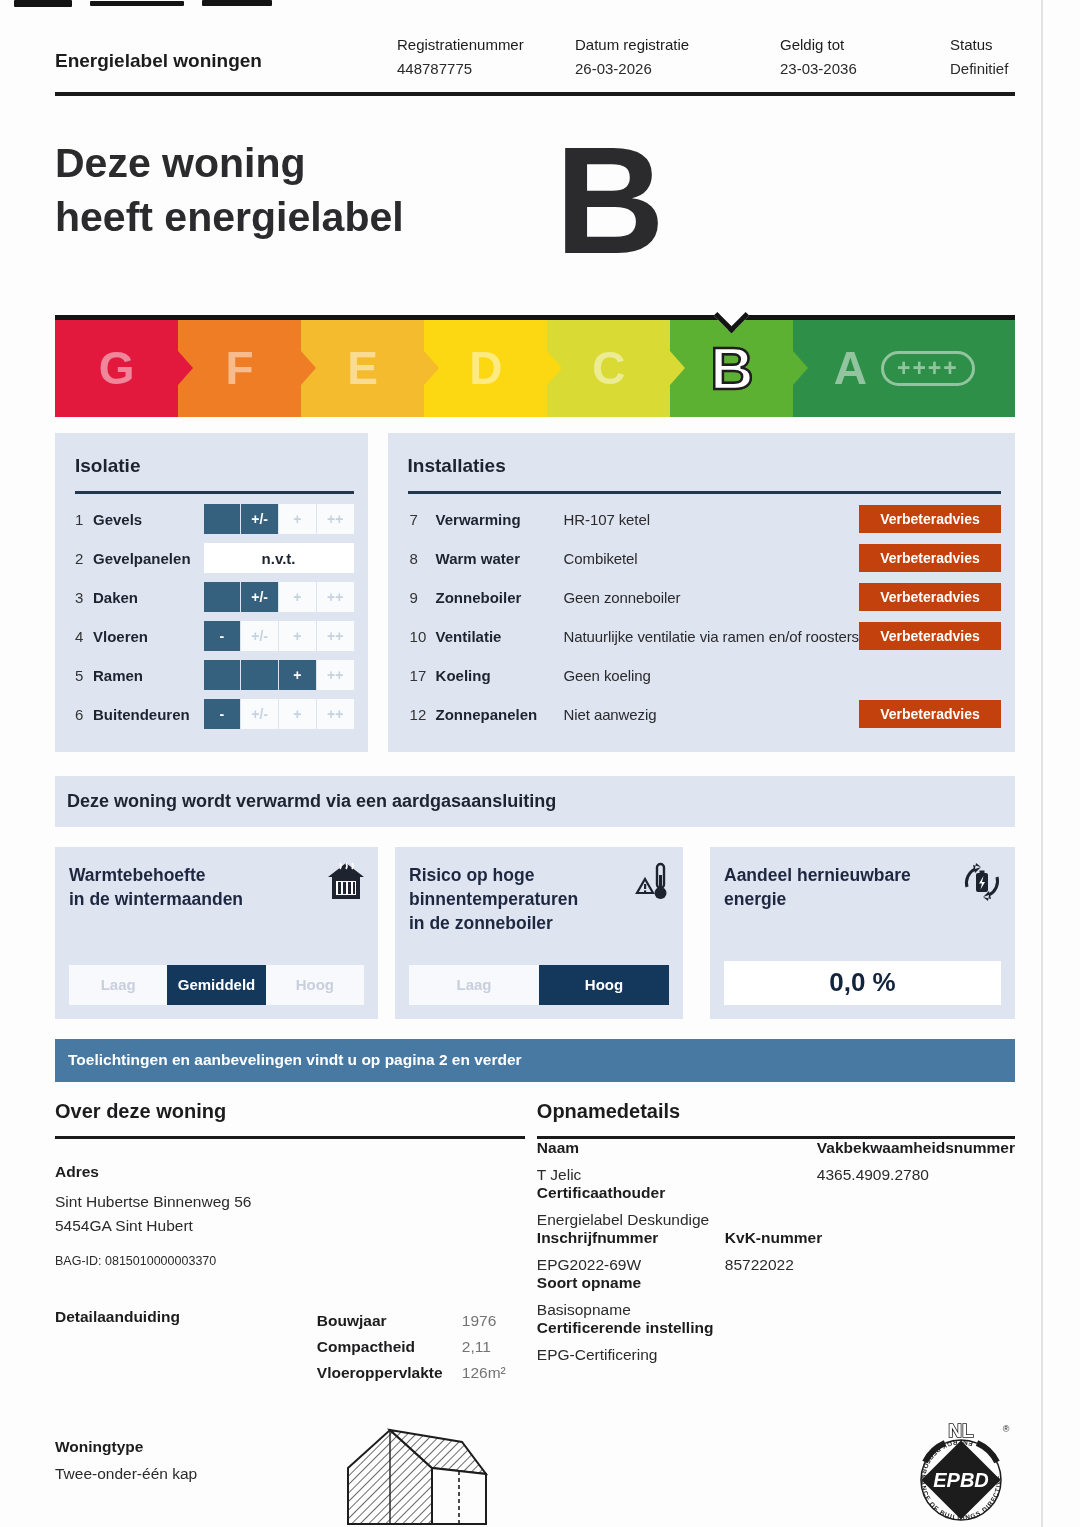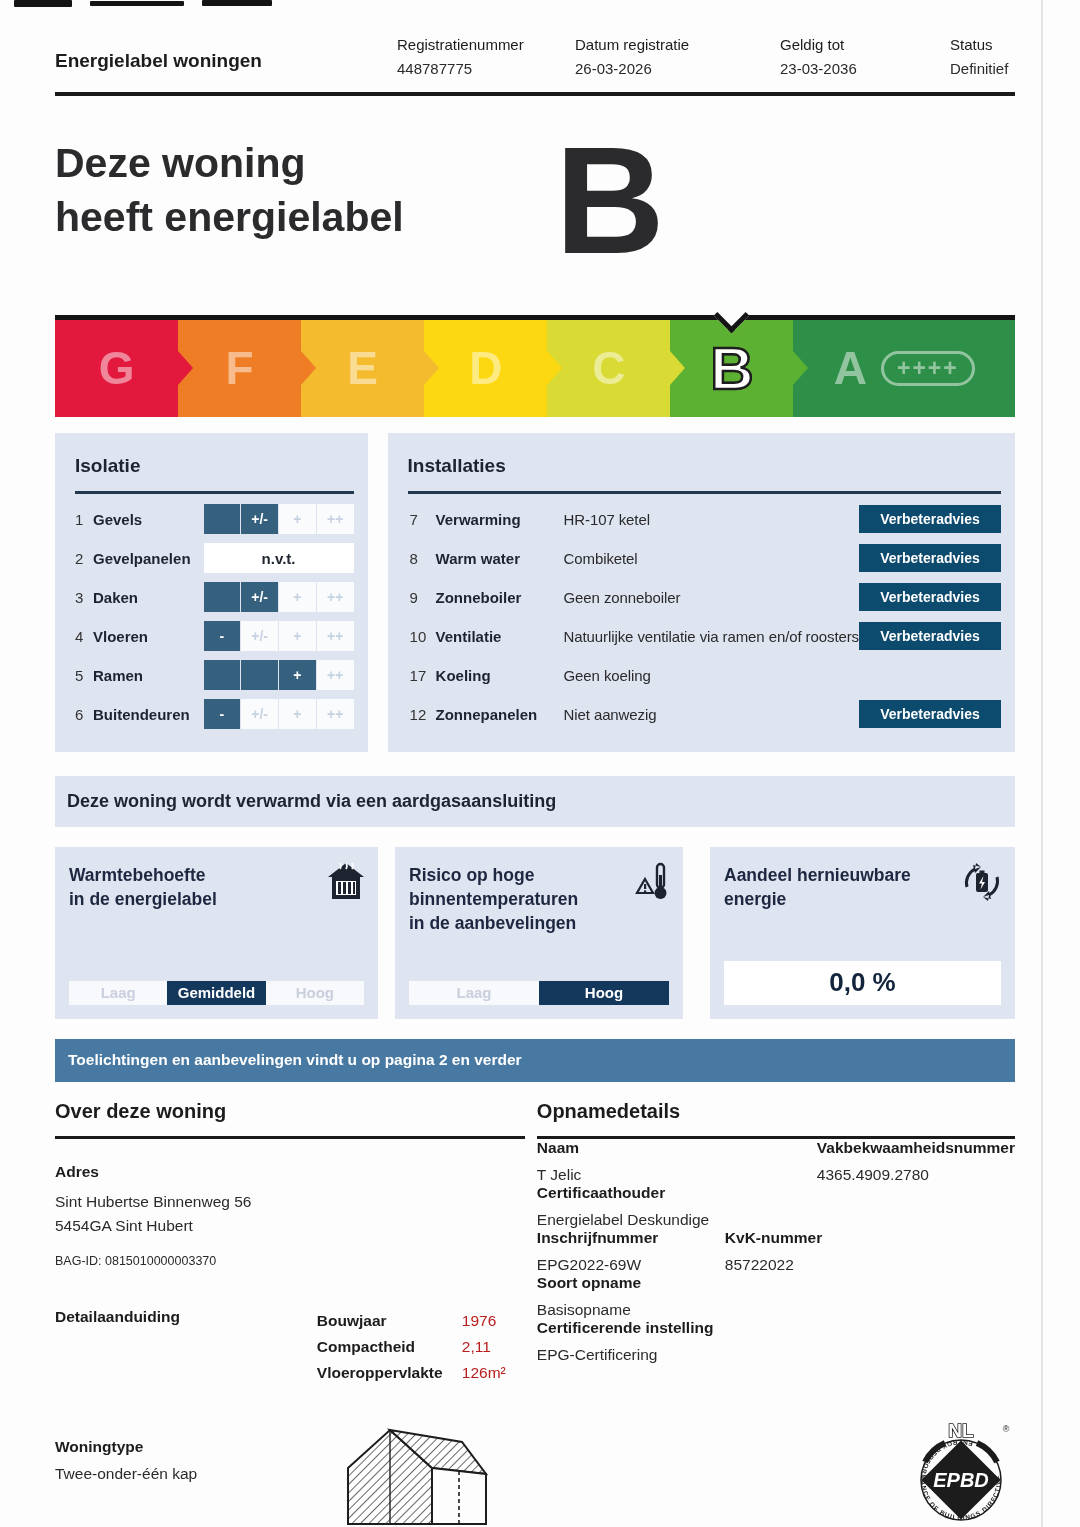--- a/index.html
+++ b/index.html
@@ -65,36 +65,36 @@
   .rating .cell { flex:1; height:30px; display:flex; align-items:center; justify-content:center;
      font-size:14px; font-weight:bold; }
   .cell.dark { background:#35617f; color:#ffffff; }
   .cell.lite { background:#fafbfd; color:#c5d3e0; }
   .nvt { width:150px; height:30px; background:#ffffff; display:flex; align-items:center; justify-content:center;
      font-size:15px; font-weight:bold; color:#1d2430; }
   .inst-row { display:flex; align-items:center; height:39px; padding-left:12px; font-size:15px; }
   .inst-row .num { width:26px; color:#333; }
   .inst-row .lab { width:128px; font-weight:bold; color:#1d2430; }
   .inst-row .val { flex:1; color:#2a2a2c; white-space:nowrap; letter-spacing:-0.1px; }
-  .advice-btn { width:142px; height:28px; background:#0c4a6e; color:#ffffff; font-size:14px; font-weight:bold;
+  .advice-btn { width:142px; height:28px; background:#c2410c; color:#ffffff; font-size:14px; font-weight:bold;
      display:flex; align-items:center; justify-content:center; cursor:pointer; }
   .advice-spacer { width:142px; }
 
   
   .band { margin-top:24px; background:#dfe4f1; padding:15px 12px; font-size:18px; font-weight:bold; color:#1d2430; }
 
   
   .tri { display:flex; margin-top:20px; }
   .tripanel { background:#dfe4f1; height:172px; padding:16px 14px 14px 14px; position:relative; display:flex; flex-direction:column; }
   .tp1 { width:323px; margin-right:17px; }
   .tp2 { width:288px; margin-right:27px; }
   .tp3 { width:305px; }
   .tripanel .ttl { font-size:17.5px; font-weight:bold; color:#1d2740; line-height:1.38; width:78%; }
   .tripanel .icon { position:absolute; top:14px; right:12px; }
-  .selector { margin-top:auto; display:flex; height:24px; }
+  .selector { margin-top:auto; display:flex; height:40px; }
   .sel-cell { flex:1; display:flex; align-items:center; justify-content:center; font-size:15px; font-weight:bold;
      background:#f7f9fc; color:#c9cfdc; }
   .sel-cell.on { background:#14375c; color:#ffffff; }
   .value-bar { margin-top:auto; height:44px; background:#ffffff; display:flex; align-items:center; justify-content:center;
      font-size:26px; font-weight:bold; color:#13243d; }
 
   
   .pbanner { margin-top:20px; height:43px; background:#4879a3; color:#ffffff; font-size:15.5px; font-weight:bold;
      display:flex; align-items:center; padding-left:13px; }
 
@@ -106,21 +106,21 @@
   .brule { height:3px; background:#1a1a1a; margin-top:13px; }
   .fblock { margin-top:24px; font-size:15.5px; }
   .fblock .lbl { font-weight:bold; color:#1c1c1e; }
   .fblock .val { margin-top:9px; color:#2a2a2c; line-height:1.55; }
   .bagid { margin-top:16px; font-size:12.5px; color:#2a2a2c; }
   .detail-row { display:flex; margin-top:40px; font-size:15.5px; }
   .detail-row .lbl { font-weight:bold; color:#1c1c1e; }
   .facts { margin-left:auto; width:208px; }
   .fact { display:flex; height:26px; align-items:center; font-size:15.5px; }
   .fact .flab { width:145px; font-weight:bold; color:#1c1c1e; }
-  .fact .fval { color:#b91c1c;text-align:right; }
+  .fact .fval { color:#737373;text-align:right; }
   .wtype-row { display:flex; margin-top:52px; align-items:flex-start; }
   .wtype { width:285px; font-size:15.5px; }
   .wtype .lbl { font-weight:bold; color:#1c1c1e; }
   .wtype .val { margin-top:9px; color:#2a2a2c; }
   .house-svg { margin-top:-22px; }
   .two-col { display:flex; font-size:15.5px; }
   .two-col .c1 { width:280px; }
   .two-col.nums .c1 { width:188px; }
   .two-col .lbl { font-weight:bold; color:#1c1c1e; }
   .two-col .val { margin-top:9px; color:#2a2a2c; }
@@ -305,21 +305,21 @@
         </div>
       </div>
     </div>
 
     <div class="band">Deze woning wordt verwarmd via een aardgasaansluiting</div>
 
     <div class="tri">
       <div class="tripanel tp1">
         <div class="ttl">
           <span>Warmtebehoefte</span><br>
-          <span>in de energielabel</span>
+          <span>in de wintermaanden</span>
         </div>
         <div class="icon">
           <svg width="40" height="40" viewBox="0 0 40 40">
             <path d="M20 2 L38 16 L34 16 L34 38 L6 38 L6 16 L2 16 Z" fill="#1d2430"></path>
             <rect x="10" y="20" width="20" height="14" fill="#ffffff"></rect>
             <rect x="12" y="21" width="3" height="12" fill="#1d2430"></rect>
             <rect x="17" y="21" width="3" height="12" fill="#1d2430"></rect>
             <rect x="22" y="21" width="3" height="12" fill="#1d2430"></rect>
             <rect x="27" y="21" width="2" height="12" fill="#1d2430"></rect>
             <path d="M14 8 q2 -3 0 -6 M20 8 q2 -3 0 -6 M26 8 q2 -3 0 -6" stroke="#ffffff" stroke-width="1.6" fill="none"></path>
@@ -329,21 +329,21 @@
           <div class="sel-cell">Laag</div>
           <div class="sel-cell on">Gemiddeld</div>
           <div class="sel-cell">Hoog</div>
         </div>
       </div>
 
       <div class="tripanel tp2">
         <div class="ttl">
           <span>Risico op hoge</span><br>
           <span>binnentemperaturen</span><br>
-          <span>in de aanbevelingen</span>
+          <span>in de zonneboiler</span>
         </div>
         <div class="icon">
           <svg width="36" height="42" viewBox="0 0 36 42">
             <rect x="22" y="3" width="7" height="24" rx="3.5" fill="none" stroke="#1d2430" stroke-width="2.4"></rect>
             <circle cx="25.5" cy="32" r="6" fill="#1d2430"></circle>
             <rect x="24" y="14" width="3" height="16" fill="#1d2430"></rect>
             <path d="M10 18 L18 32 L2 32 Z" fill="none" stroke="#1d2430" stroke-width="2.2"></path>
             <rect x="9" y="23" width="2.2" height="5" fill="#1d2430"></rect>
             <rect x="9" y="29.4" width="2.2" height="1.8" fill="#1d2430"></rect>
           </svg>

